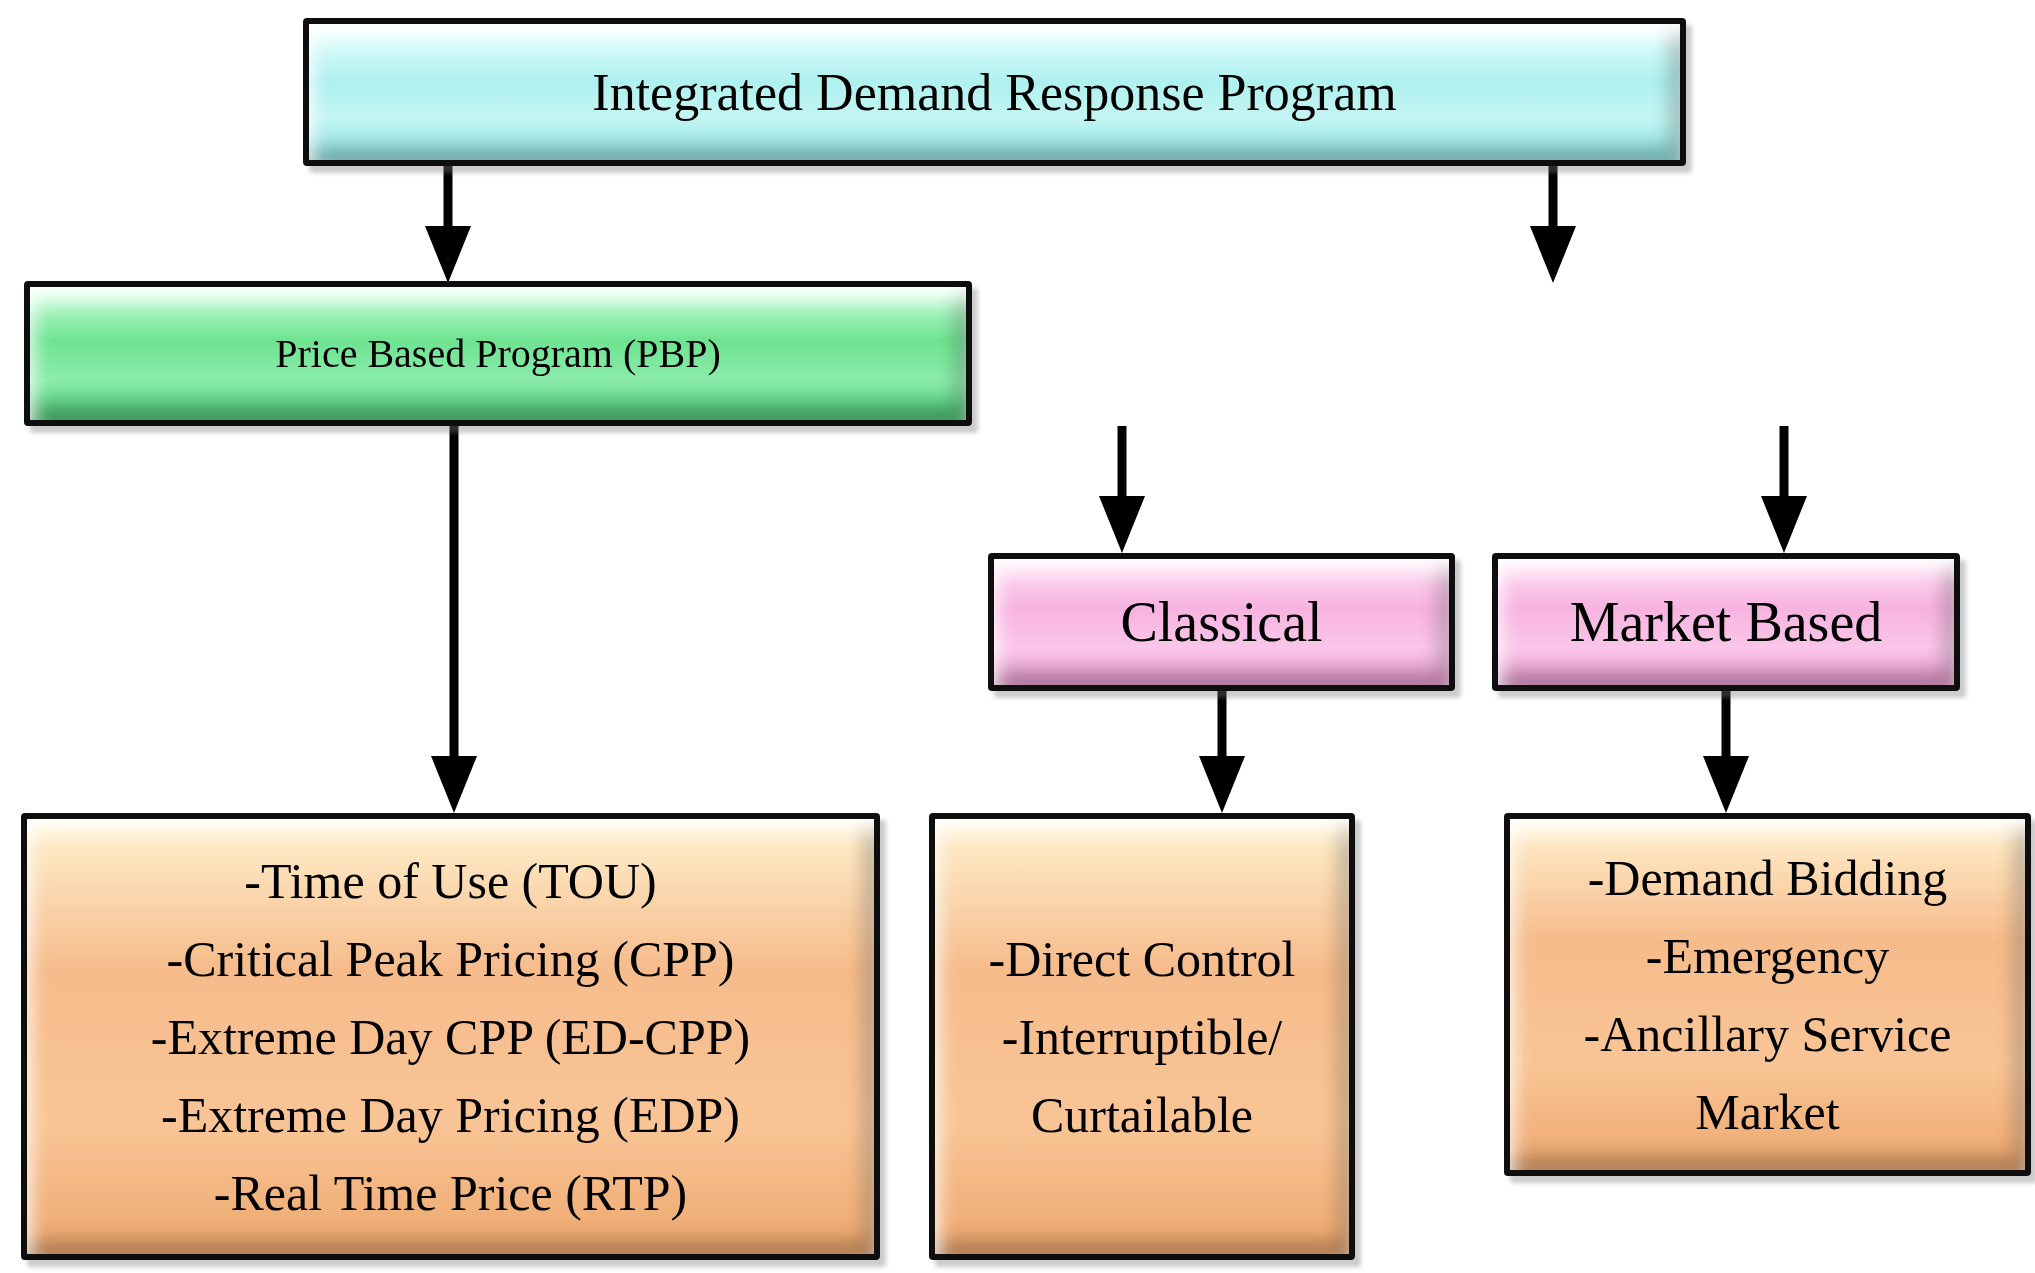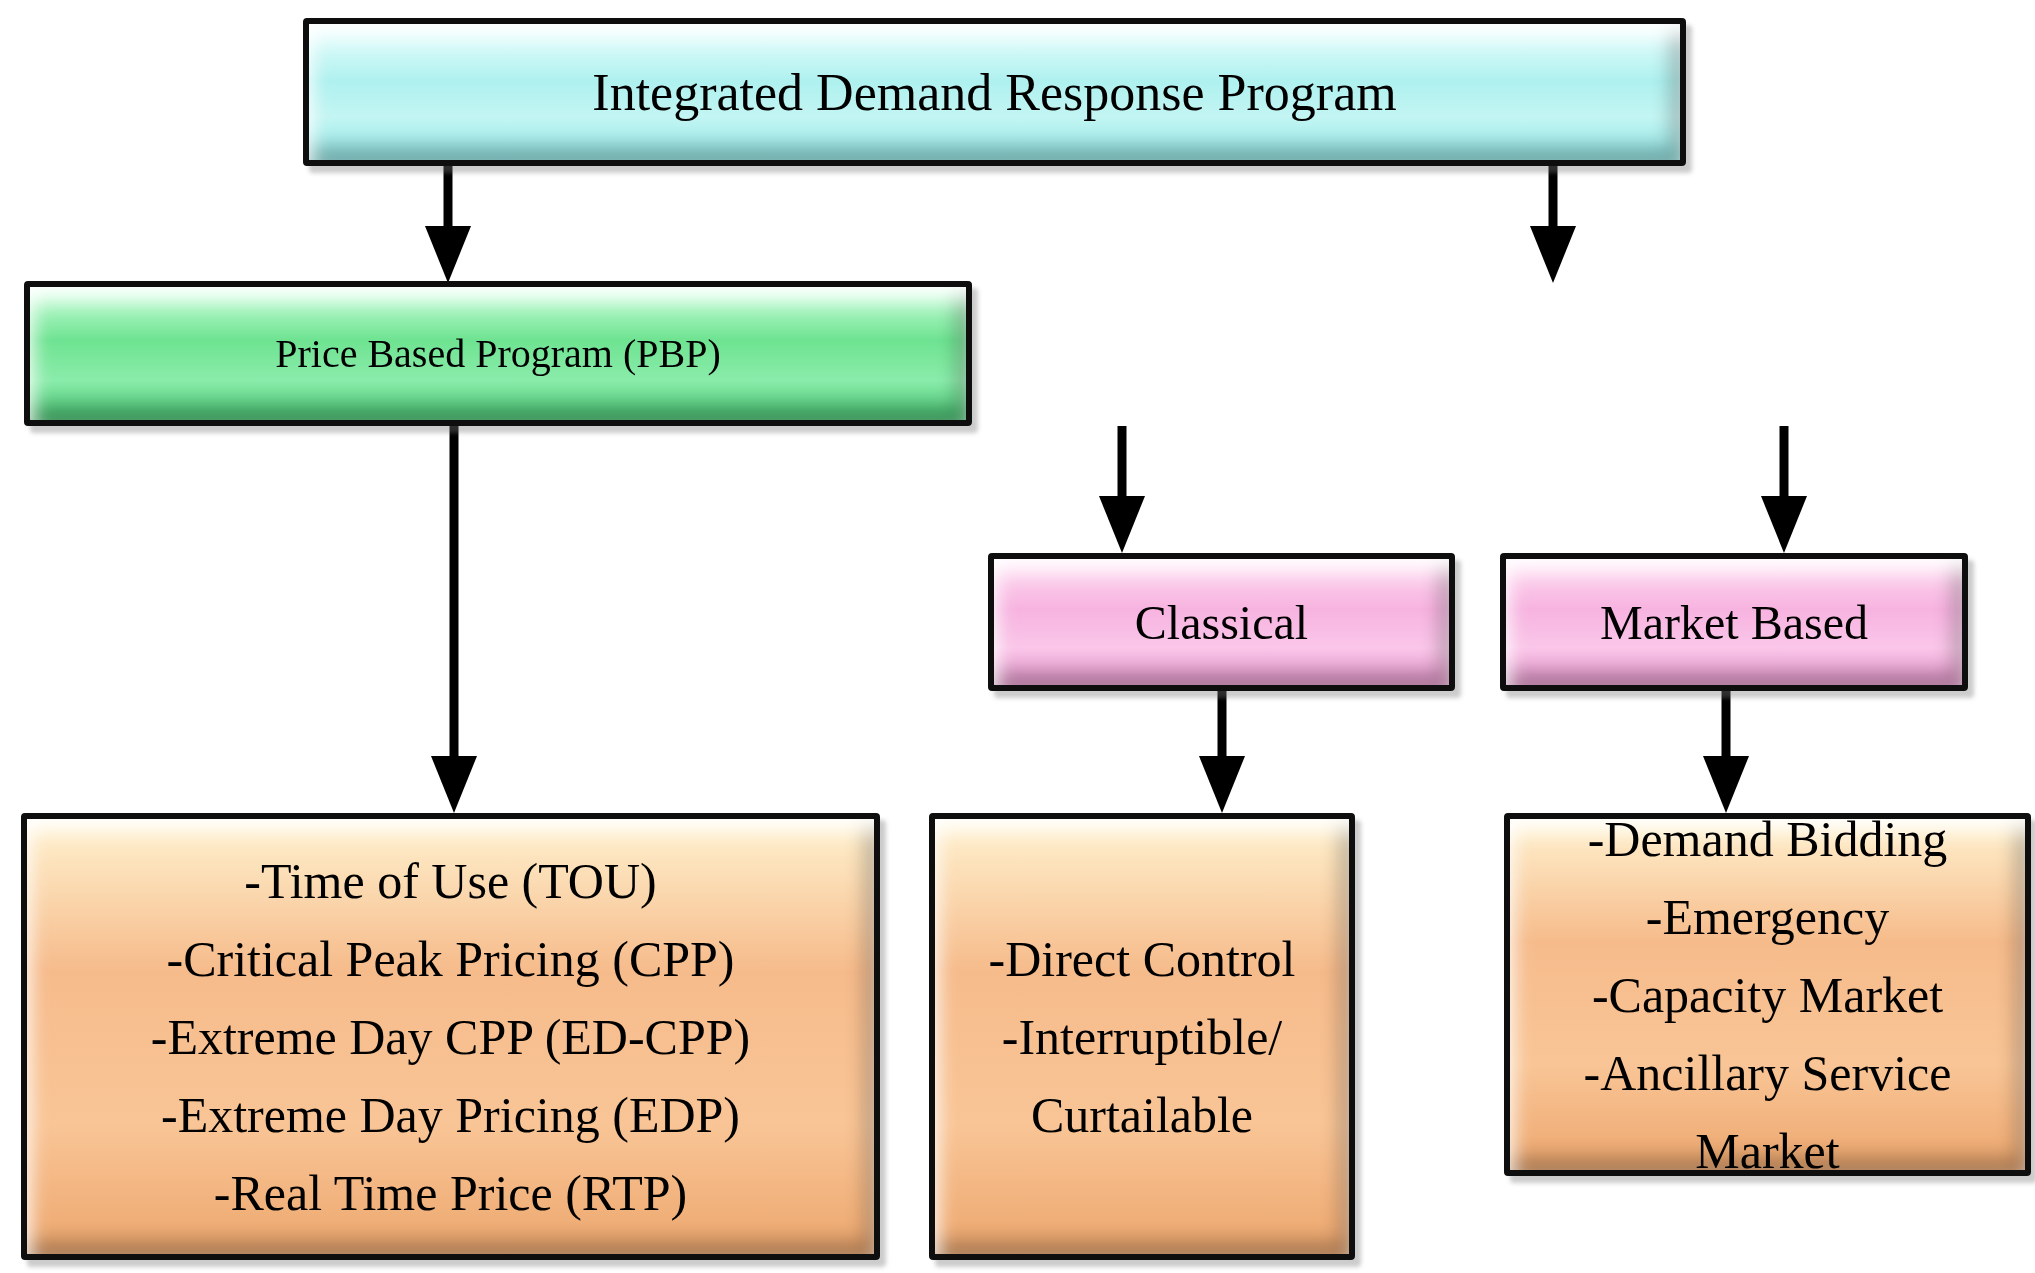--- a/index.html
+++ b/index.html
@@ -47,21 +47,21 @@
     background: linear-gradient(180deg, #ecfffe 0%, var(--root-fill, #aef1ef) 42%, #c3f5f3 68%, #93e9e7 100%);
     font-size: 52px;
     justify-content: center;
   }
   .branch-box {
     background: linear-gradient(180deg, #ccffdd 0%, var(--branch-fill, #6ee391) 40%, #8aecaa 70%, #48c873 100%);
     font-size: 40px;
   }
   .sub-box {
     background: linear-gradient(180deg, #ffdcf2 0%, var(--sub-fill, #f7b3e0) 40%, #fac6e9 70%, #ec9cd1 100%);
-    font-size: 48px;
+    font-size: 56px;
   }
   .leaf-box {
     background: linear-gradient(180deg, #fff2cf 0%, var(--leaf-fill, #f6bb8b) 35%, #f9c headline 0, #f9c596 70%, #eda76e 100%);
     background: linear-gradient(180deg, #fff2cf 0%, var(--leaf-fill, #f6bb8b) 35%, #f9c596 70%, #eda76e 100%);
     font-size: 50px;
   }
   .leaf-line { line-height: 78px; white-space: nowrap; }
   .node-label { position: relative; z-index: 3; padding: 0 10px; }
   .leaf-line { position: relative; z-index: 3; }
 </style>
@@ -107,39 +107,38 @@
 
   <div class="node branch-box" style="left:24px; top:281px; width:948px; height:145px;">
     <span class="node-label">Price Based Program (PBP)</span>
   </div>
 
 
   <div class="node sub-box" style="left:988px; top:553px; width:467px; height:138px;">
     <span class="node-label">Classical</span>
   </div>
 
-  <div class="node sub-box" style="left:1492px; top:553px; width:468px; height:138px;margin-left:8px;">
+  <div class="node sub-box" style="left:1492px; top:553px; width:468px; height:138px;">
     <span class="node-label">Market Based</span>
   </div>
 
   <div class="node leaf-box" style="left:21px; top:813px; width:859px; height:447px;">
     <div class="leaf-line">-Time of Use (TOU)</div>
     <div class="leaf-line">-Critical Peak Pricing (CPP)</div>
     <div class="leaf-line">-Extreme Day CPP (ED-CPP)</div>
     <div class="leaf-line">-Extreme Day Pricing (EDP)</div>
     <div class="leaf-line">-Real Time Price (RTP)</div>
   </div>
 
   <div class="node leaf-box" style="left:922px; top:813px; width:426px; height:447px;margin-left:7px;">
     <div class="leaf-line">-Direct Control</div>
     <div class="leaf-line">-Interruptible/</div>
     <div class="leaf-line">Curtailable</div>
   </div>
 
   <div class="node leaf-box" style="left:1504px; top:813px; width:527px; height:363px;">
     <div class="leaf-line">-Demand Bidding</div>
     <div class="leaf-line">-Emergency</div>
-    <div class="leaf-line">-Capacity Market</div>
     <div class="leaf-line">-Ancillary Service</div>
     <div class="leaf-line">Market</div>
   </div>
 
 </div>
 
 </body></html>

